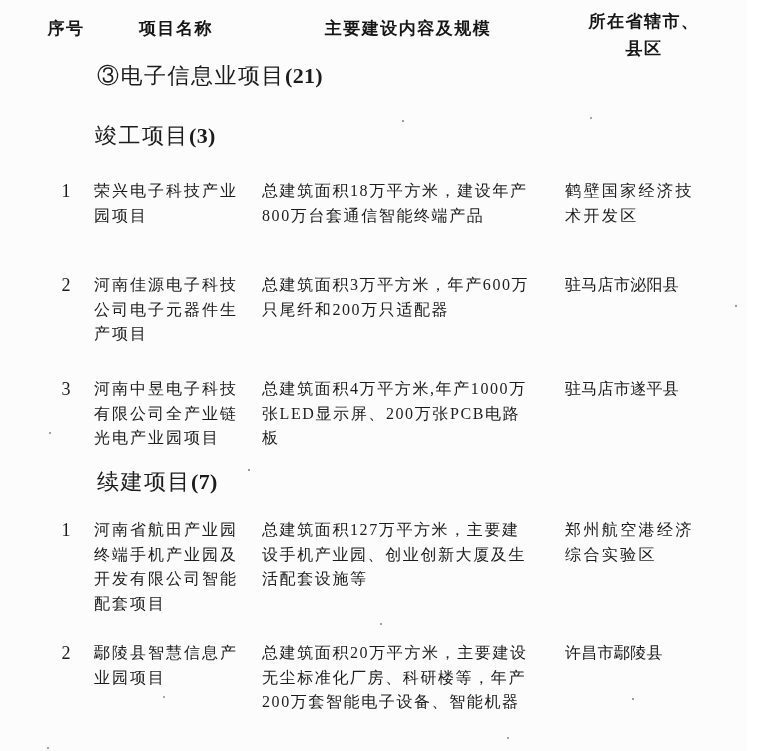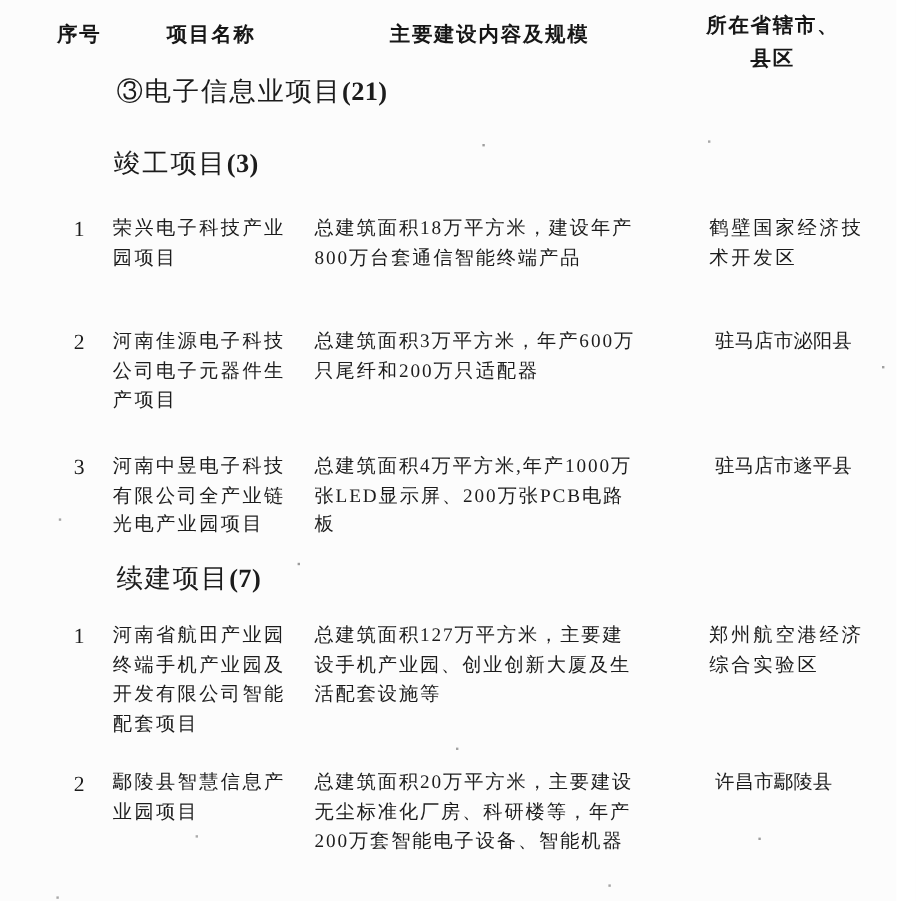--- a/index.html
+++ b/index.html
@@ -28,22 +28,22 @@
     letter-spacing:1.5px;
     line-height:24.5px;
     white-space:nowrap;
   }
   .ghead .cnt { font-weight:700; letter-spacing:0.3px; }
   
   .cell { font-size:16px; line-height:24.5px; }
   .num { width:40px; text-align:center; font-size:18px; }
   .name { letter-spacing:2px; }
   .content { letter-spacing:1.6px; }
-  .loc-spread { letter-spacing:2.4px;margin-left:26px; }
-  .loc { letter-spacing:0.3px;margin-left:31px; }
+  .loc-spread { letter-spacing:2.4px; }
+  .loc { letter-spacing:0.3px; }
   
   .specks {
     position:absolute; left:0; top:0; width:2px; height:2px; background:transparent;
     box-shadow:
       402px 120px 0 0 #9e9e9e,
       590px 117px 0 0 #a8a8a8,
       735px 305px 0 0 #a0a0a0,
       49px  432px 0 0 #a6a6a6,
       248px 469px 0 0 #9b9b9b,
       380px 623px 0 0 #a3a3a3,

